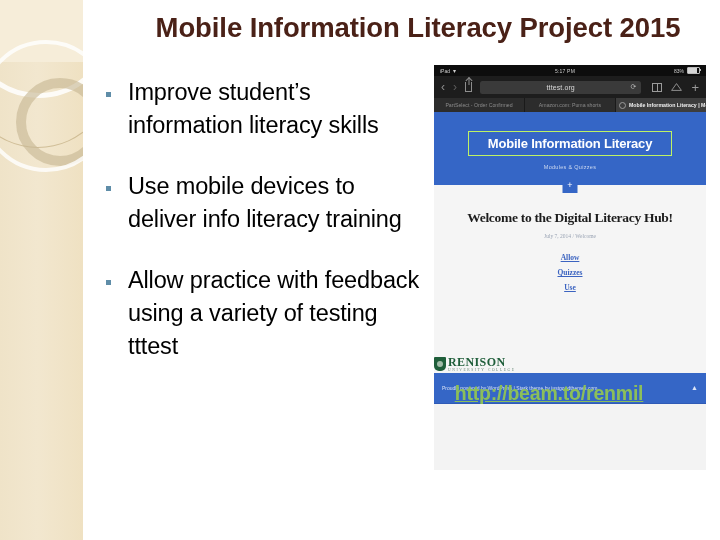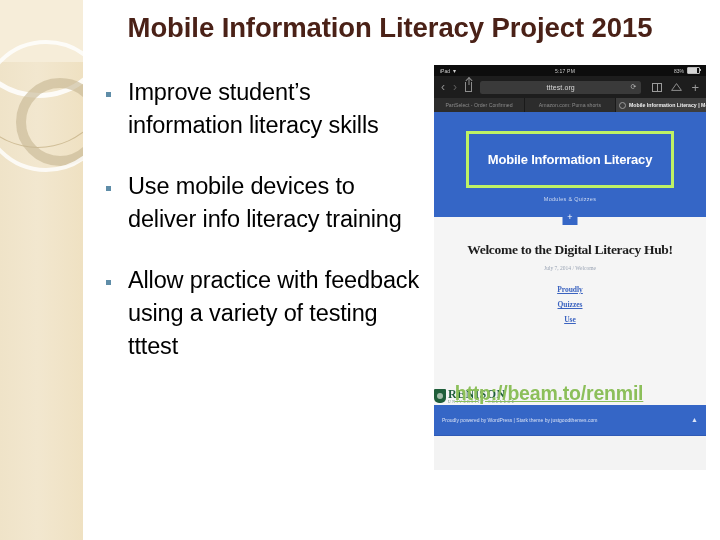--- a/index.html
+++ b/index.html
@@ -69,21 +69,21 @@
   .band-edge {
     position: absolute;
     left: 83px; top: 0;
     width: 2px; height: 540px;
     background: #ffffff;
   }
 
   
   .slide-title {
     position: absolute;
-    left: 88px;
+    left: 116px;
     top: 12px;
     width: 604px;
     text-align: center;
     font-size: 27.5px;
     font-weight: bold;
     color: #4a2117;
     letter-spacing: -0.1px;
     white-space: nowrap;
   }
 
@@ -286,22 +286,22 @@
   }
 
   .shot-hero {
     background: #3566c6;
     padding: 19px 0 15px 0;
     text-align: center;
     position: relative;
   }
   .hero-box {
     display: inline-block;
-    border: 3px solid #bef264;
-    padding: 18px 19px;
+    border: 1px solid #bef264;
+    padding: 4px 19px;
     color: #ffffff;
     font-size: 13px;
     font-weight: bold;
     letter-spacing: -0.2px;
   }
   .hero-sub {
     margin-top: 8px;
     color: #cdd9f0;
     font-size: 5.5px;
     letter-spacing: 0.3px;
@@ -507,21 +507,21 @@
     <div class="shot-hero">
       <div class="hero-box">Mobile Information Literacy</div>
       <div class="hero-sub">Modules &amp; Quizzes</div>
       <div class="hero-plus">+</div>
     </div>
 
     <div class="shot-body">
       <div class="body-h1">Welcome to the Digital Literacy Hub!</div>
       <div class="body-meta">July 7, 2014 / Welcome</div>
       <div class="body-links">
-        <a class="body-link" href="#">Proudly</a>
+        <a class="body-link" href="#">Allow</a>
         <a class="body-link" href="#">Quizzes</a>
         <a class="body-link" href="#">Use</a>
       </div>
     </div>
 
     <div class="shot-logo">
       <div class="logo-shield"></div>
       <div class="logo-wordmark">
         <div class="logo-name">RENISON</div>
         <div class="logo-tag">UNIVERSITY COLLEGE</div>

